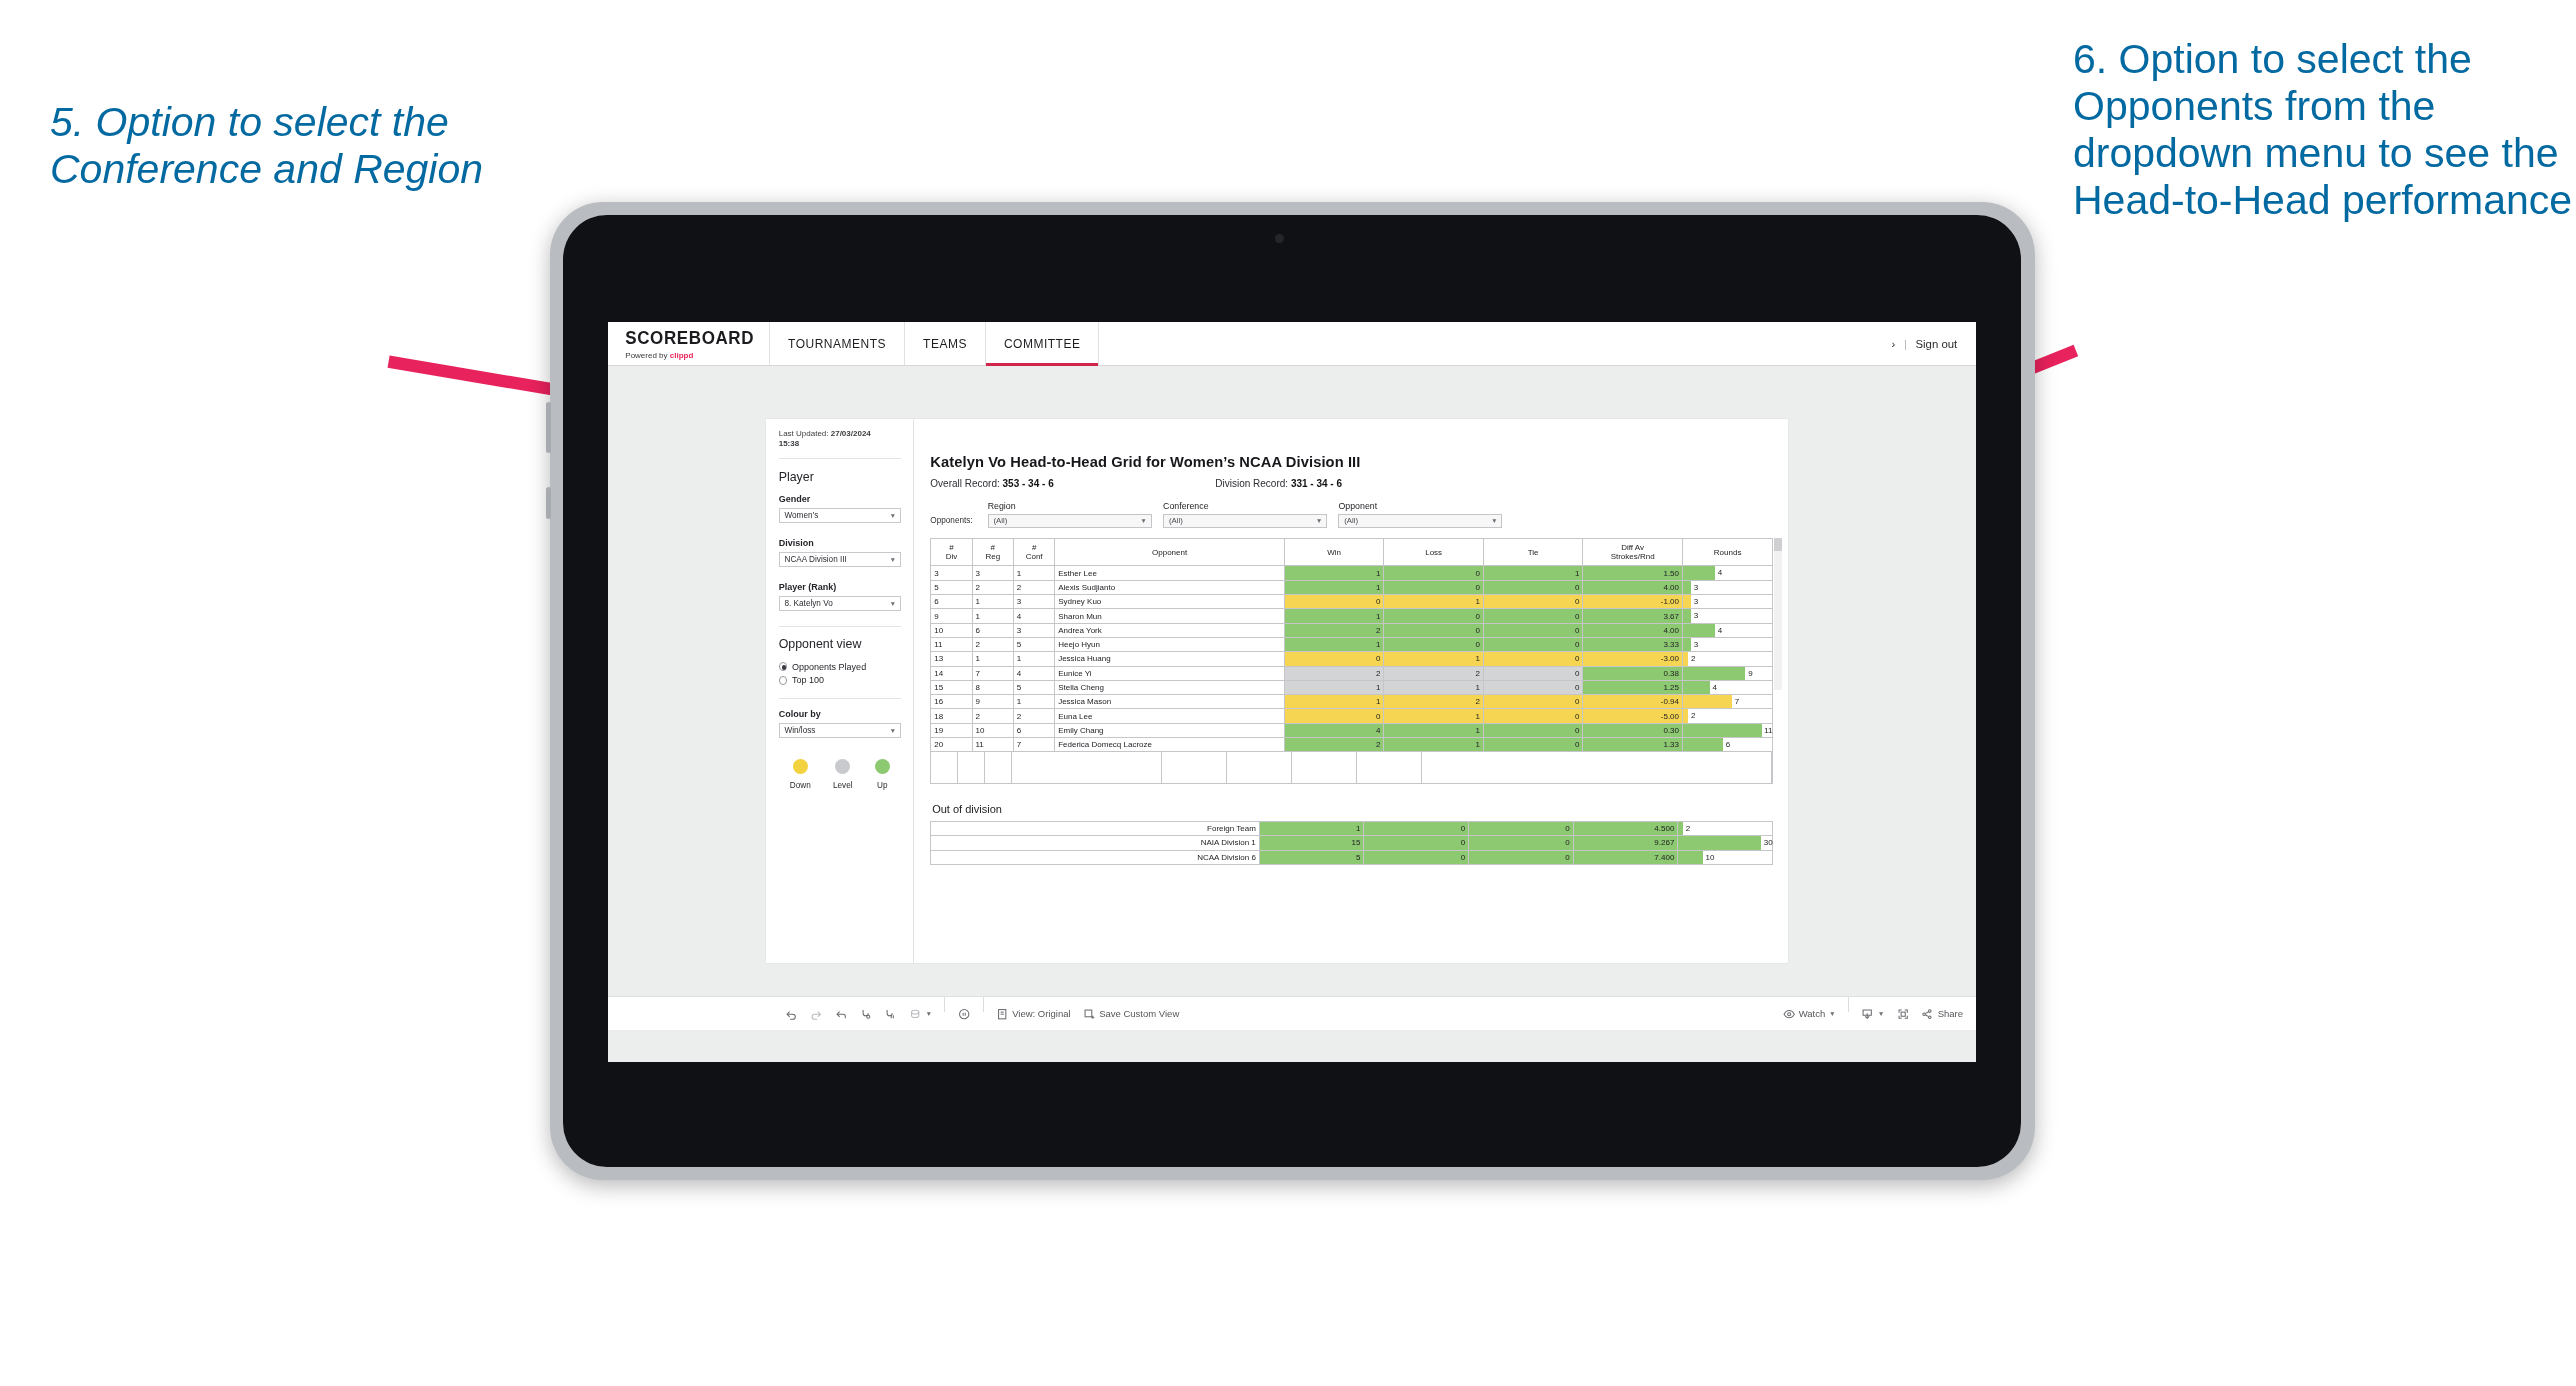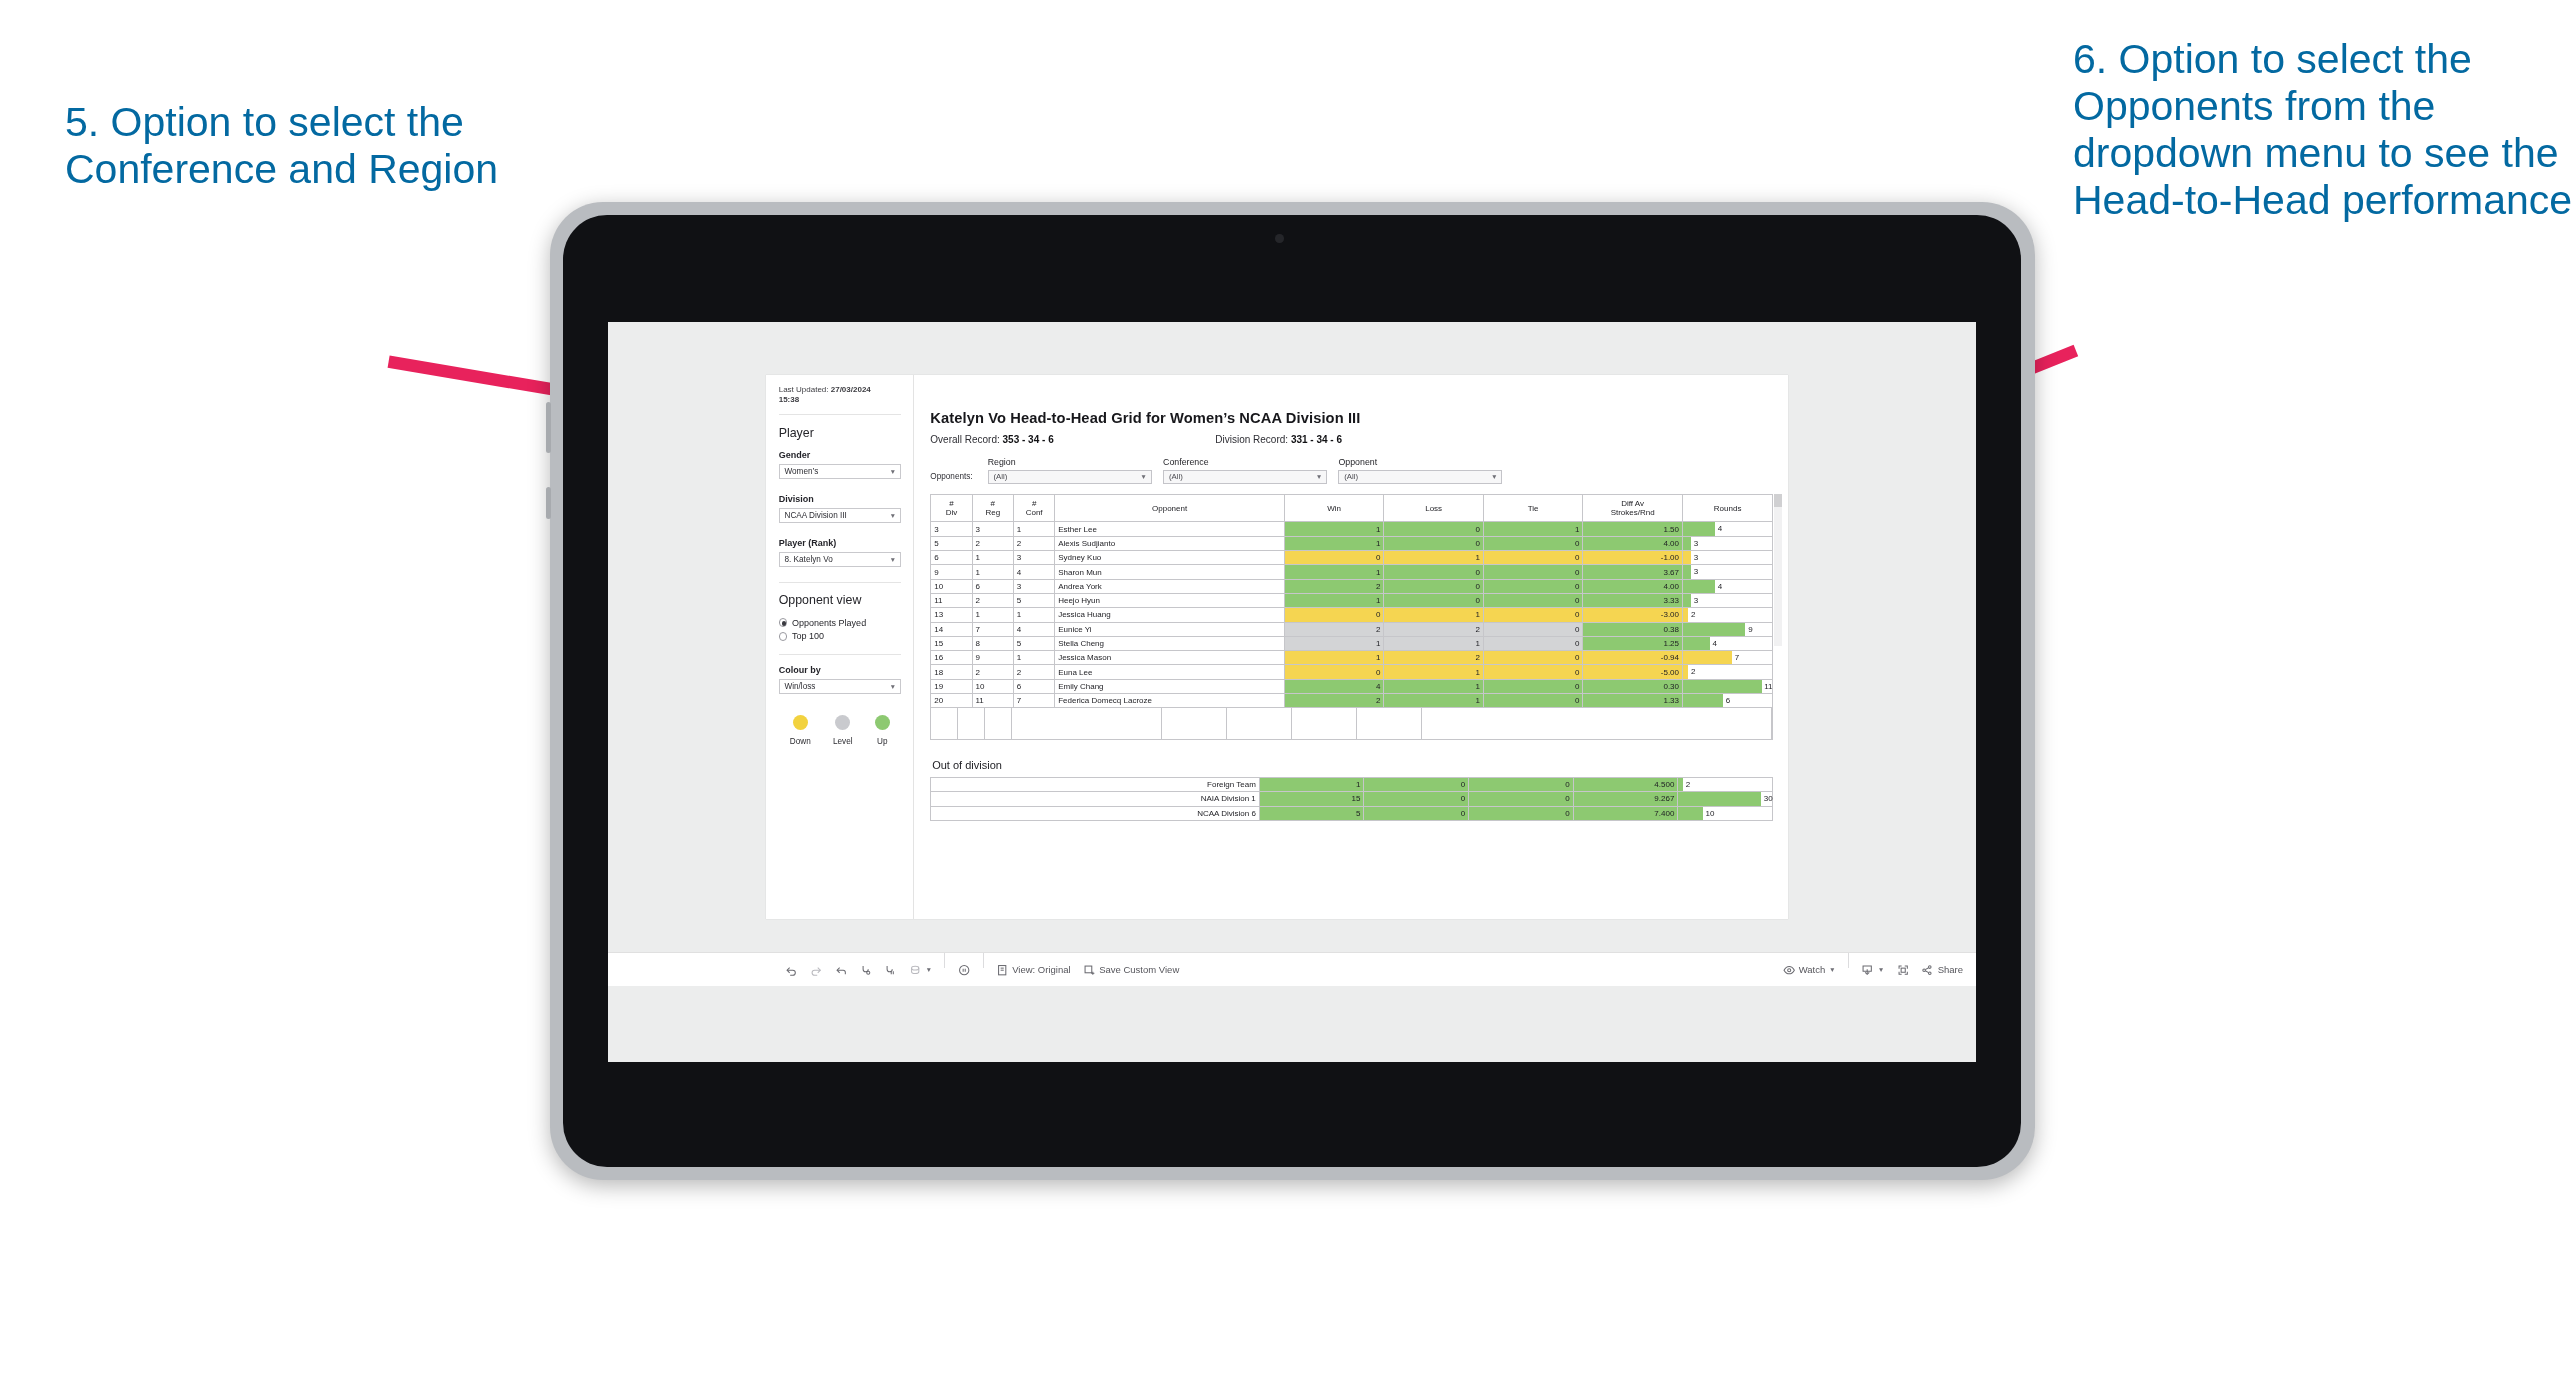--- a/index.html
+++ b/index.html
@@ -13,21 +13,21 @@
 
   
   .annot {
     position: absolute;
     color: #0369a1;
     font-size: 41px;
     line-height: 1.15;
     font-family: "Liberation Sans", sans-serif;
     white-space: pre-line;
   }
-  #annot-left  { left: 65px;  top: 99px; width: 495px; }
+  #annot-left  { left: 50px;  top: 99px; width: 495px; font-style: italic; }
   #annot-right { left: 2073px; top: 36px;  width: 504px; }
 
   .arrow { position: absolute; overflow: visible; }
 
   
   #tablet {
     position: absolute; left: 550px; top: 202px;
     width: 1485px; height: 978px;
     background: #b9bcc0;
     border-radius: 53px;
@@ -214,20 +214,36 @@
 
   <div id="tablet">
     <div class="btn-side" style="left:-3.8px; top:200px; width:4.8px; height:51px;"></div>
     <div class="btn-side" style="left:-3.8px; top:285px; width:4.8px; height:32px;"></div>
 
     <div id="tablet-inner">
       <div class="cam" style="left:712px; top:19px; width:8.6px; height:8.6px;"></div>
 
       <div id="screen">
 
+        <div id="app-header">
+          <div class="brand">
+            <div class="brand-title">SCOREBOARD</div>
+            <div class="brand-sub"><span>Powered by </span><b>clippd</b></div>
+          </div>
+          <div class="navtop">
+            <div class="navtop-item">TOURNAMENTS</div>
+            <div class="navtop-item">TEAMS</div>
+            <div class="navtop-item active">COMMITTEE</div>
+          </div>
+          <div class="header-right">
+            <span>›</span>
+            <span class="sep">|</span>
+            <span>Sign out</span>
+          </div>
+        </div>
 
 
         <div id="dash-body">
           <div id="dash-card">
 
             <div id="side">
               <div class="lastupd"><span>Last Updated: </span><b>27/03/2024</b><br><b>15:38</b></div>
               <div class="side-div"></div>
 
               <div class="side-h">Player</div>

